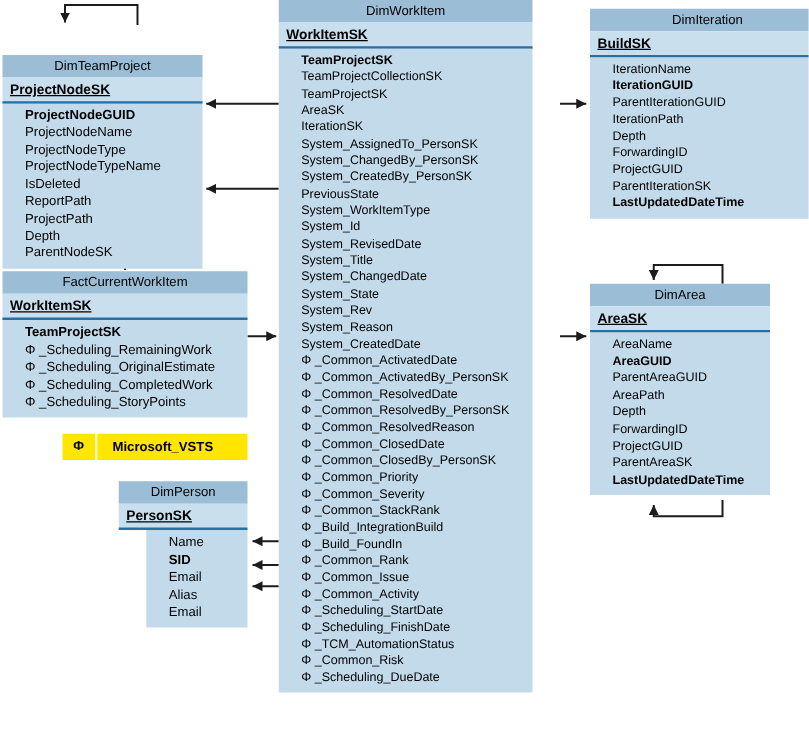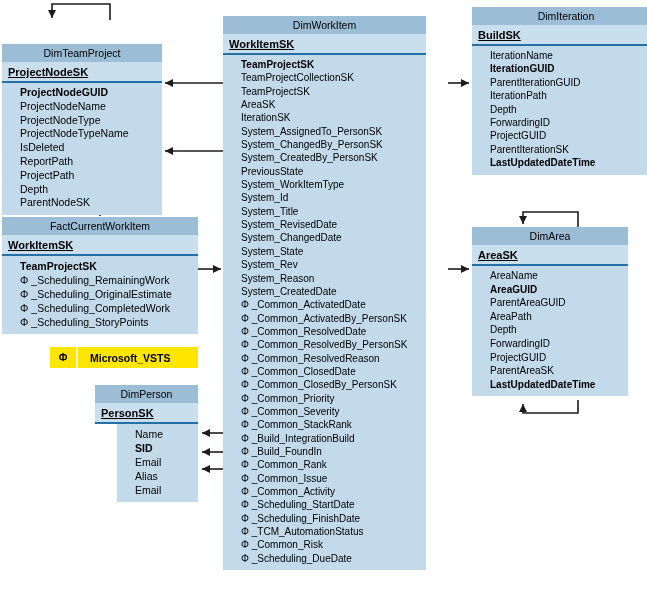--- a/index.html
+++ b/index.html
@@ -97,37 +97,37 @@
     <div class="tbl-key">PersonSK</div>
     <div class="tbl-body" style="line-height:14px;font-size:10.5px;margin-left:22px;">
         <div class="row">Name</div>
         <div class="row bold">SID</div>
         <div class="row">Email</div>
         <div class="row">Alias</div>
         <div class="row">Email</div>
       </div>
   </div>
 
-  <div class="tbl" style="left:223px;top:16px;width:203px;">
+  <div class="tbl" style="left:223px;top:0;width:203px;">
     <div class="tbl-header">DimWorkItem</div>
     <div class="tbl-key">WorkItemSK</div>
     <div class="tbl-body" style="line-height:13.35px;">
         <div class="row bold">TeamProjectSK</div>
         <div class="row">TeamProjectCollectionSK</div>
         <div class="row">TeamProjectSK</div>
         <div class="row">AreaSK</div>
         <div class="row">IterationSK</div>
         <div class="row">System_AssignedTo_PersonSK</div>
         <div class="row">System_ChangedBy_PersonSK</div>
         <div class="row">System_CreatedBy_PersonSK</div>
         <div class="row">PreviousState</div>
         <div class="row">System_WorkItemType</div>
         <div class="row">System_Id</div>
+        <div class="row">System_RevisedDate</div>
         <div class="row">System_Title</div>
-        <div class="row">System_RevisedDate</div>
         <div class="row">System_ChangedDate</div>
         <div class="row">System_State</div>
         <div class="row">System_Rev</div>
         <div class="row">System_Reason</div>
         <div class="row">System_CreatedDate</div>
         <div class="row">Φ _Common_ActivatedDate</div>
         <div class="row">Φ _Common_ActivatedBy_PersonSK</div>
         <div class="row">Φ _Common_ResolvedDate</div>
         <div class="row">Φ _Common_ResolvedBy_PersonSK</div>
         <div class="row">Φ _Common_ResolvedReason</div>
@@ -158,21 +158,21 @@
         <div class="row">ParentIterationGUID</div>
         <div class="row">IterationPath</div>
         <div class="row">Depth</div>
         <div class="row">ForwardingID</div>
         <div class="row">ProjectGUID</div>
         <div class="row">ParentIterationSK</div>
         <div class="row bold">LastUpdatedDateTime</div>
       </div>
   </div>
 
-  <div class="tbl" style="left:472px;top:227px;width:156px;">
+  <div class="tbl" style="left:472px;top:227px;width:144px;">
     <div class="tbl-header">DimArea</div>
     <div class="tbl-key">AreaSK</div>
     <div class="tbl-body" style="line-height:13.6px;">
         <div class="row">AreaName</div>
         <div class="row bold">AreaGUID</div>
         <div class="row">ParentAreaGUID</div>
         <div class="row">AreaPath</div>
         <div class="row">Depth</div>
         <div class="row">ForwardingID</div>
         <div class="row">ProjectGUID</div>

